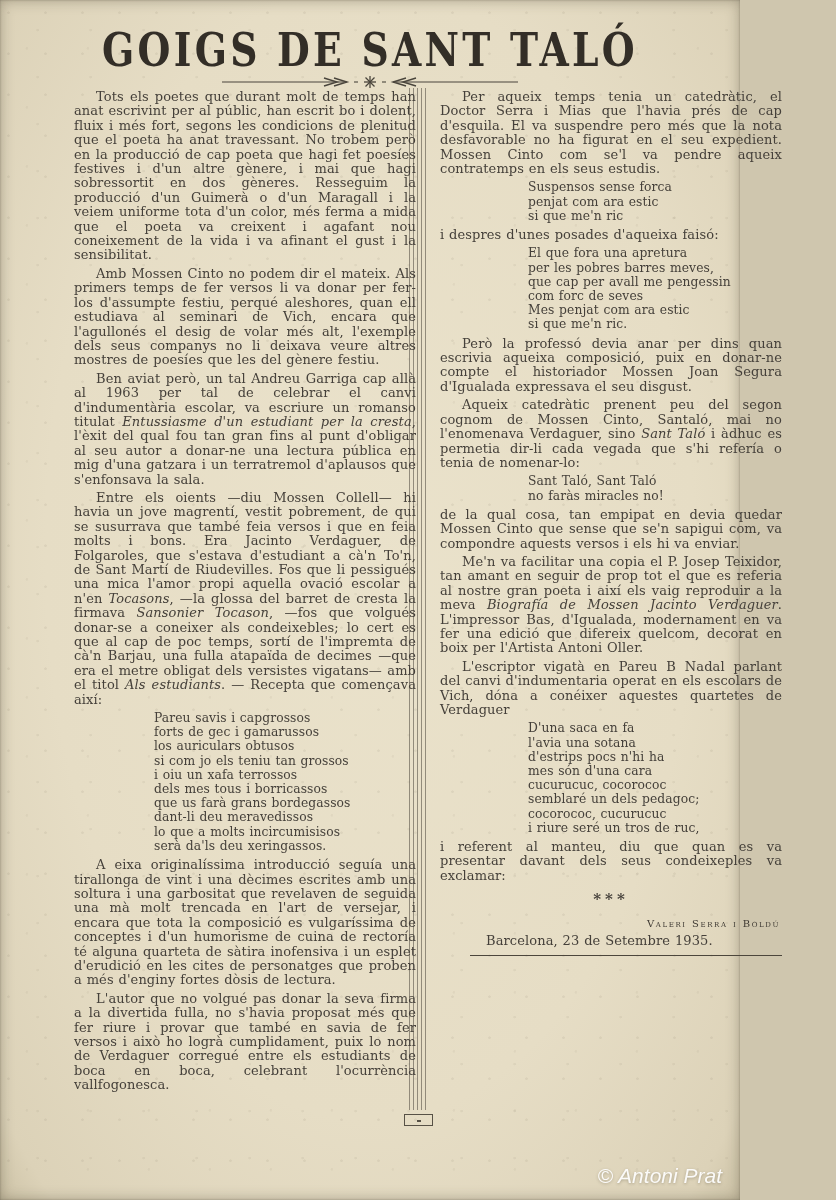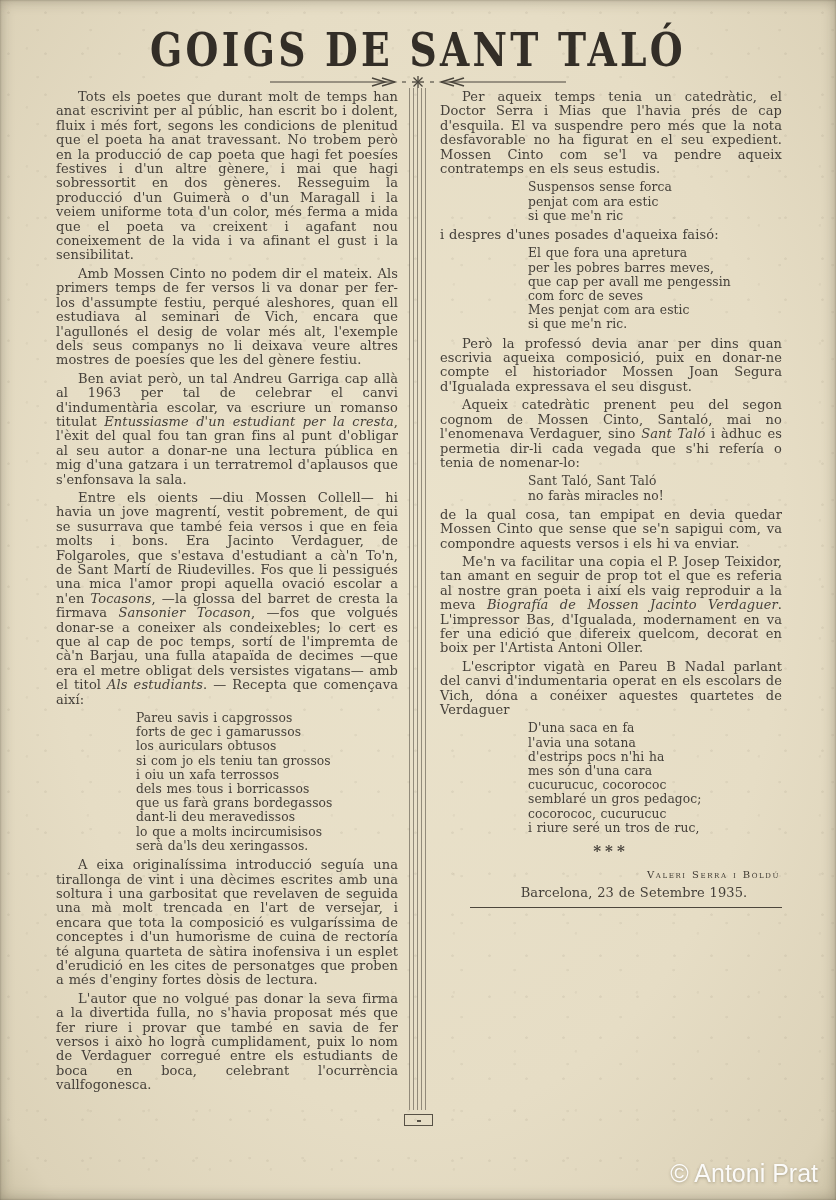--- a/index.html
+++ b/index.html
@@ -1,18 +1,18 @@
 <!DOCTYPE html>
 <html><head>
 <meta charset="utf-8">
 <style>
   html,body{margin:0;padding:0;}
   body{width:836px;height:1200px;overflow:hidden;background:#cfc6ae;}
   .page{
-    position:relative;width:836px;height:1200px;
+    position:relative;width:740px;height:1200px;
     background:
       radial-gradient(circle at 23% 31%, rgba(120,110,88,.10) 0 1px, transparent 1.6px),
       radial-gradient(circle at 71% 64%, rgba(120,110,88,.09) 0 1px, transparent 1.6px),
       radial-gradient(circle at 44% 82%, rgba(120,110,88,.07) 0 1px, transparent 1.6px),
       radial-gradient(ellipse at 50% 46%, #eae2cb 0%, #e6ddc5 62%, #dcd2b8 93%, #cdc3a7 100%);
     background-size:37px 41px,53px 47px,61px 59px,100% 100%;
     box-shadow:inset 0 0 14px rgba(70,62,48,.38), inset 0 0 2px rgba(60,52,40,.45);
     font-family:"DejaVu Serif","Liberation Serif",serif;
     color:#45403a;
   }
@@ -21,54 +21,55 @@
     text-align:center;font-weight:bold;font-size:46px;line-height:1.05;
     color:#332e27;white-space:nowrap;letter-spacing:4px;
     transform:scaleX(.82);transform-origin:50% 50%;
   }
   .ornament{position:absolute;top:74px;left:50%;transform:translateX(-50%);width:300px;height:16px;}
   .col{
     position:absolute;top:90px;width:342px;
     font-size:13px;line-height:14.4px;text-align:justify;
     letter-spacing:.1px; word-spacing:.6px;
   }
-  .col.left{left:56px;}
+  .col.left{left:74px;}
   .col.right{left:440px;}
   .para{margin:0 0 4px 0;}
   .para.indent{text-indent:1.7em;}
   .run{font-style:normal;}
   em.run{font-style:italic;}
   .verse{margin:3px 0 5px 80px;font-size:12.3px;line-height:14.2px;text-align:left;}
   .col.right .verse{margin-left:88px;}
   .col.right .verse.deep{margin-left:88px;}
   .verse-line{white-space:nowrap;}
   .stars{text-align:center;font-weight:bold;letter-spacing:4px;font-size:15px;margin:9px 0 4px 0;}
   .signature{
     text-align:right;font-variant:small-caps;letter-spacing:1.6px;
     font-size:10px;margin:10px 2px 0 0;color:#3e3932;
   }
-  .dateline{text-align:center;padding-left:46px;margin-top:3px;}
+  .dateline{text-align:left;padding-left:46px;margin-top:3px;}
   .endrule{border-top:1.5px solid #4c463c;margin:7px 0 0 30px;height:0;}
   .divider{
     position:absolute;left:409px;top:88px;height:1022px;width:18px;
     background:repeating-linear-gradient(90deg,#57514698 0 1.3px,transparent 1.3px 4px);
   }
   .divider-base{
     position:absolute;left:404px;top:1114px;width:27px;height:10px;
     border:1.4px solid #575146;background:transparent;
   }
   .divider-base::after{
     content:"";position:absolute;left:50%;top:55%;width:4px;height:2px;
     transform:translate(-50%,-50%);background:#575146;
   }
   .watermark{
     position:absolute;right:18px;bottom:12px;
     font-family:"Liberation Sans","DejaVu Sans",sans-serif;
-    font-size:25px;color:rgba(255,255,255,.93);
+    font-size:21px;color:rgba(255,255,255,.93);
     text-shadow:0 1px 3px rgba(70,60,40,.35);
+    font-style:italic;
   }
 </style>
 </head>
 <body>
 
 <div class="page">
   <h1 class="title">GOIGS DE SANT TALÓ</h1>
 
   <div class="ornament">
     <svg width="300" height="16" viewBox="0 0 300 16">
@@ -138,24 +139,25 @@
       </div>
       <p class="para"><span class="run">de la qual cosa, tan empipat en devia quedar Mossen Cinto que sense que se'n sapigui com, va compondre aquests versos i els hi va enviar.</span></p>
       <p class="para indent"><span class="run">Me'n va facilitar una copia el P. Josep Teixidor, tan amant en seguir de prop tot el que es referia al nostre gran poeta i així els vaig reproduir a la meva </span><em class="run">Biografía de Mossen Jacinto Verdaguer</em><span class="run">. L'impressor Bas, d'Igualada, modernament en va fer una edició que difereix quelcom, decorat en boix per l'Artista Antoni Oller.</span></p>
       <p class="para indent"><span class="run">L'escriptor vigatà en Pareu B Nadal parlant del canvi d'indumentaria operat en els escolars de Vich, dóna a conéixer aquestes quartetes de Verdaguer</span></p>
       <div class="verse deep">
         <div class="verse-line">D'una saca en fa</div>
         <div class="verse-line">l'avia una sotana</div>
         <div class="verse-line">d'estrips pocs n'hi ha</div>
         <div class="verse-line">mes són d'una cara</div>
         <div class="verse-line">cucurucuc, cocorococ</div>
-        <div class="verse-line">semblaré un gros pedagoc;</div>
+        <div class="verse-line">semblaré un dels pedagoc;</div>
         <div class="verse-line">cocorococ, cucurucuc</div>
         <div class="verse-line">i riure seré un tros de ruc,</div>
       </div>
+      <p class="para"><span class="run">i referent al manteu, diu que quan es va presentar davant dels seus condeixeples va exclamar:</span></p>
       <div class="stars">***</div>
       <div class="signature">Valeri Serra i Boldú</div>
       <div class="dateline">Barcelona, 23 de Setembre 1935.</div>
       <div class="endrule"></div>
     </div>
 
   <div class="watermark">© Antoni Prat</div>
 </div>
 
 </body></html>

